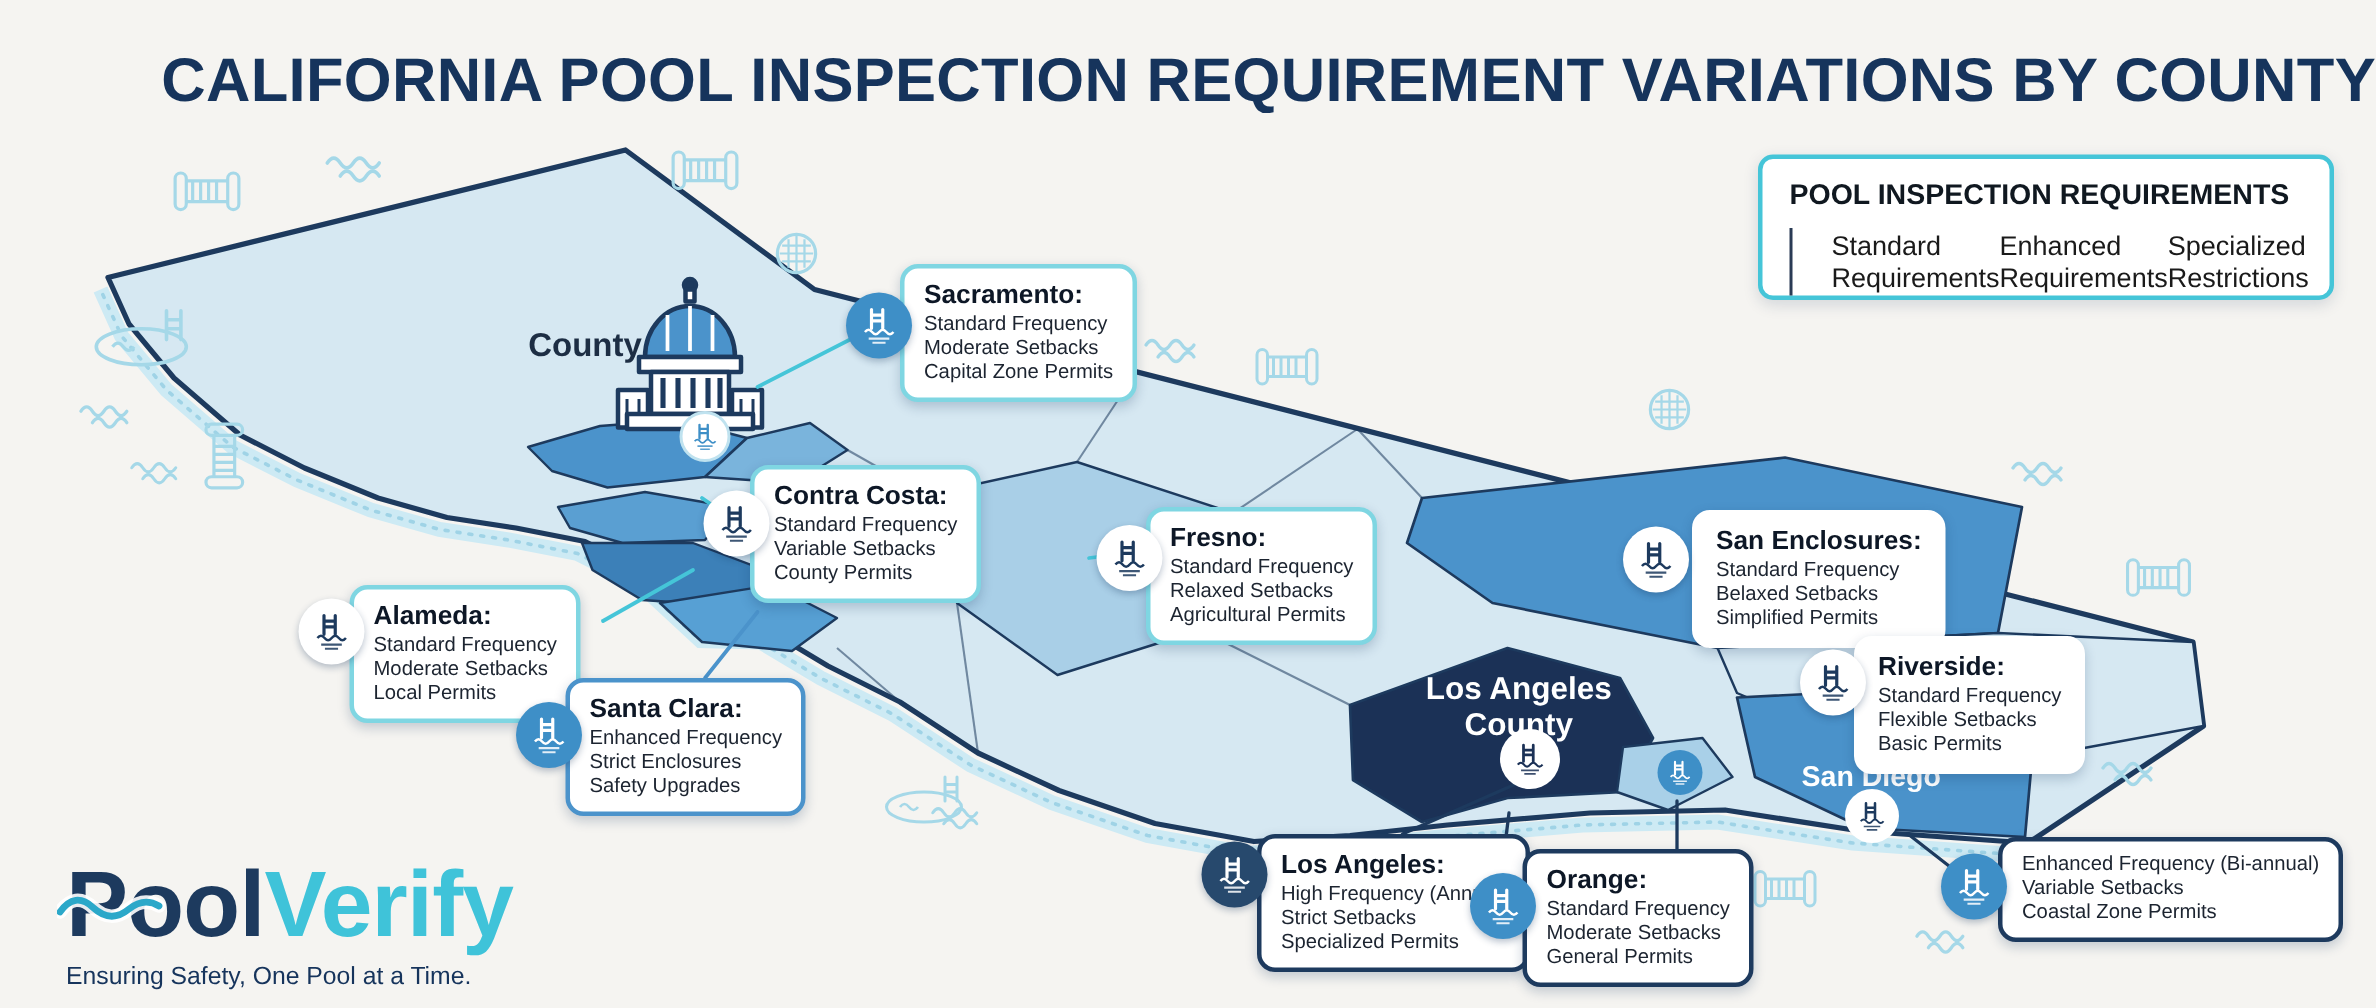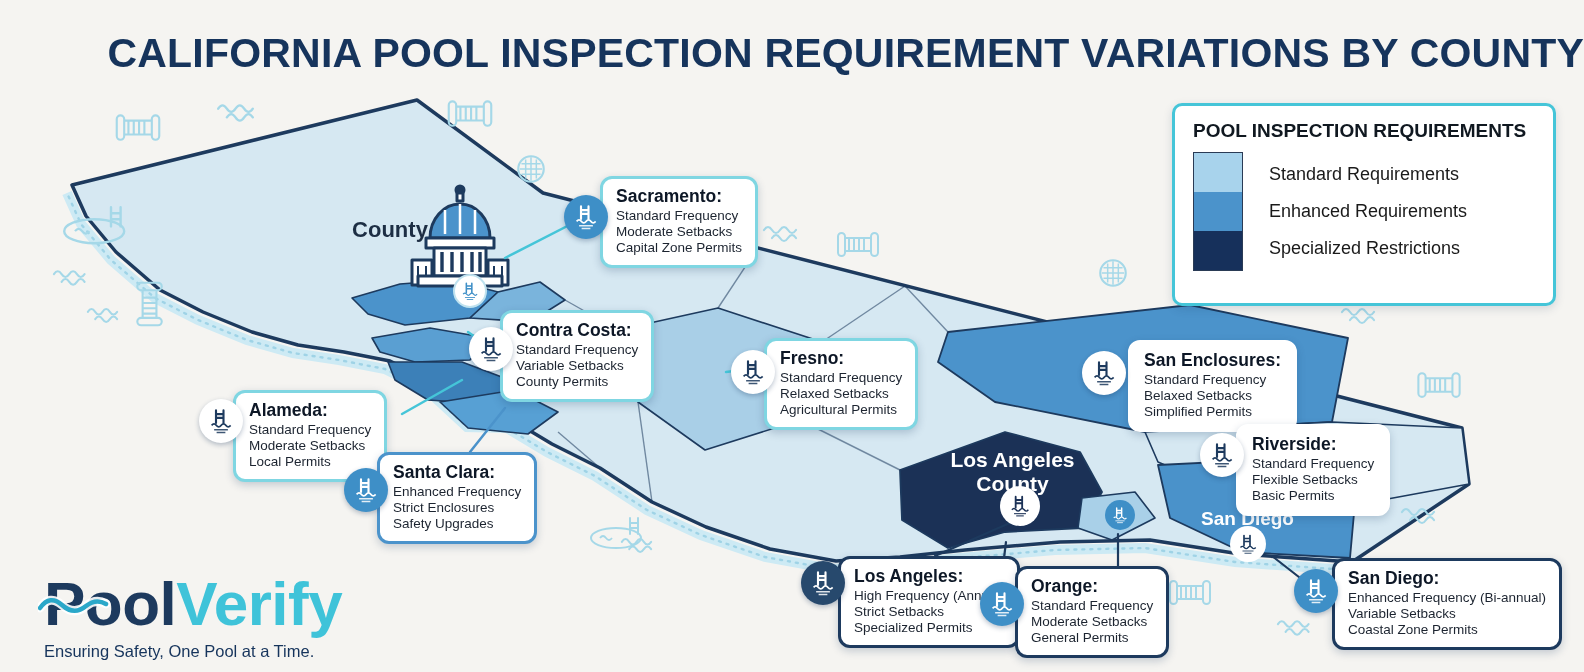--- a/index.html
+++ b/index.html
@@ -10,27 +10,27 @@
   }
   *{margin:0;padding:0;box-sizing:border-box}
   html,body{width:1584px;height:672px}
   body{font-family:"Liberation Sans",sans-serif;background:var(--bg);position:relative;overflow:hidden}
   .stage{position:absolute;inset:0;width:1584px;height:672px}
   .page-title{position:absolute;top:30px;left:0;width:100%;text-align:right;
     font-size:41px;font-weight:800;letter-spacing:.2px;color:var(--title-navy)}
   svg.map{position:absolute;inset:0}
   
   .legend{position:absolute;right:28px;top:103px;width:384px;background:#fff;
-    border:3px solid var(--teal);border-radius:10px;padding:14px 18px 32px 18px;
+    border:3px solid var(--teal);border-radius:10px;padding:14px 18px 0 18px;
     box-shadow:0 3px 10px rgba(20,50,90,.15)}
   .legend-title{font-size:19px;font-weight:800;color:#101820;margin-bottom:10px}
   .legend-body{display:flex;align-items:stretch}
   .legend-swatches{width:50px;display:flex;flex-direction:column;border:1px solid #2a3b55}
   .legend-swatches div{flex:1}
-  .legend-labels{display:flex;flex-direction:column;margin-left:26px;justify-content:flex-end;padding:4px 0}
+  .legend-labels{display:flex;flex-direction:row;margin-left:26px;justify-content:flex-end;padding:4px 0}
   .legend-labels div{font-size:18px;color:#1a1a1a;font-weight:500;height:37px;display:flex;align-items:center}
   
   .callout{position:absolute;background:#fff;border-radius:12px;padding:7px 13px 8px 13px;
     box-shadow:0 3px 8px rgba(20,50,90,.22);white-space:nowrap;z-index:5}
   .b-teal{border:3px solid #7fd6e2}
   .b-blue{border:3px solid var(--map-medium)}
   .b-navy{border:3px solid var(--navy)}
   .b-none{border:3px solid #fff}
   .c-title{font-size:17.5px;font-weight:800;color:#0d1726;margin-bottom:1px}
   .c-line{font-size:13.5px;font-weight:400;color:#1c2430;line-height:1.2}
@@ -329,21 +329,20 @@
     <div class="c-line">Moderate Setbacks</div>
     <div class="c-line">General Permits</div>
   </div>
 
   <div class="callout b-navy" style="left:1332px;top:558px">
     <div class="badge bg-blue" style="left:-41px;top:8px">
         <svg viewBox="0 0 24 24">
           <use href="#sym-ladder"></use>
         </svg>
       </div>
-    <div class="c-title">San Diego:</div>
     <div class="c-line">Enhanced Frequency (Bi-annual)</div>
     <div class="c-line">Variable Setbacks</div>
     <div class="c-line">Coastal Zone Permits</div>
   </div>
 
   <div class="logo">
     <div class="logo-row">
       <span class="logo-part1">Pool</span><span class="logo-part2">Verify</span>
       <svg class="logo-wave" viewBox="0 0 96 26">
         <path d="M2,14 q10,-14 22,-3 q12,11 24,1 q10,-8 20,-2" fill="none" stroke="#ffffff" stroke-width="9" stroke-linecap="round" opacity=".9"></path>

